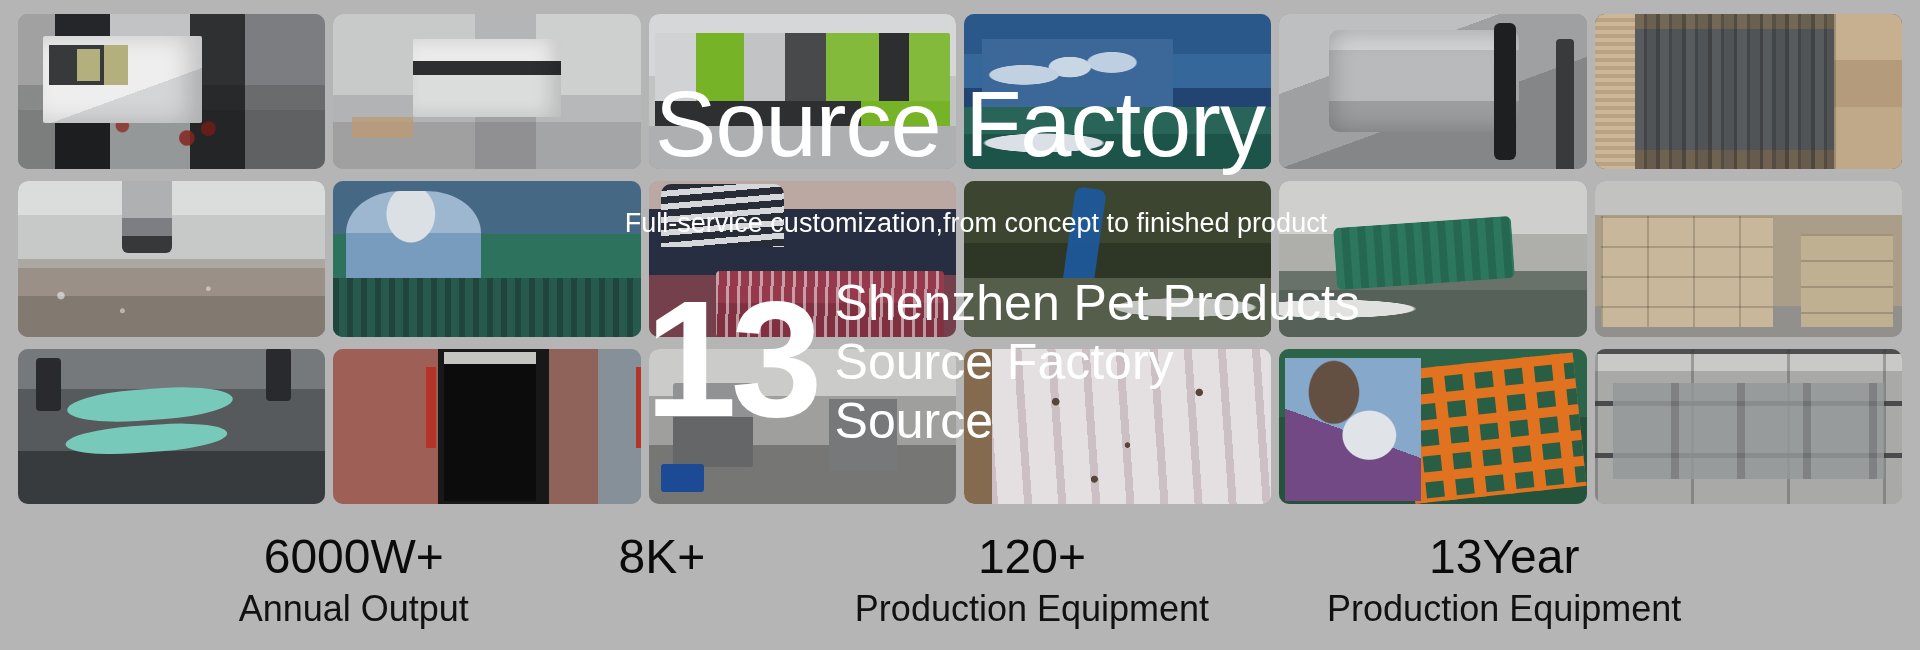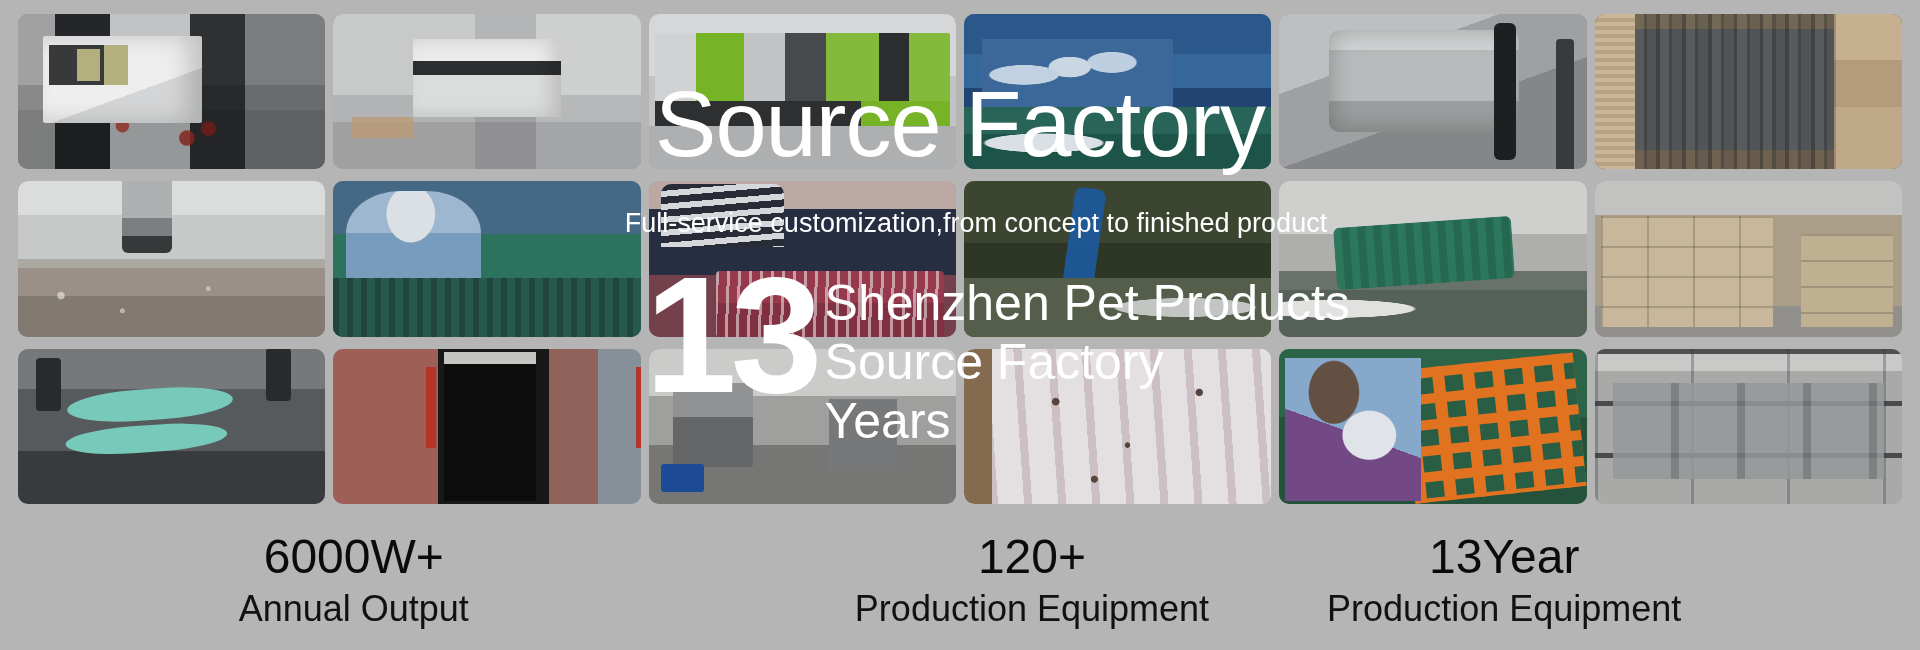--- a/index.html
+++ b/index.html
@@ -497,21 +497,22 @@
     color: #ffffff;
     font-size: 27px;
     line-height: 1;
     font-weight: 400;
   }
   #hero-lockup {
     position: absolute;
     left: 645px;
     top: 268px;
     display: flex;
-    gap: 8px;
+    align-items: center;
+    gap: 18px;
   }
   #years-number {
     color: #ffffff;
     font-size: 165px;
     line-height: .82;
     font-weight: 700;
     letter-spacing: -6px;
   }
   #company-lines {
     color: #ffffff;
@@ -640,31 +641,32 @@
 
   <div id="hero-overlay">
     <div id="hero-title">Source Factory</div>
     <div id="hero-subtitle">Full-service customization,from concept to finished product</div>
 
     <div id="hero-lockup">
       <div id="years-number">13</div>
       <div id="company-lines">
         <div>Shenzhen Pet Products</div>
         <div>Source Factory</div>
-        <div>Years</div>
+        <div>Source</div>
       </div>
     </div>
   </div>
 
   <div id="stats-bar">
     <div class="stat">
       <div class="stat-value">6000W+</div>
       <div class="stat-label">Annual Output</div>
     </div>
     <div class="stat">
+      <div class="stat-value">8K+</div>
     </div>
     <div class="stat">
       <div class="stat-value">120+</div>
       <div class="stat-label">Production Equipment</div>
     </div>
     <div class="stat">
       <div class="stat-value">13Year</div>
       <div class="stat-label">Production Equipment</div>
     </div>
   </div>

